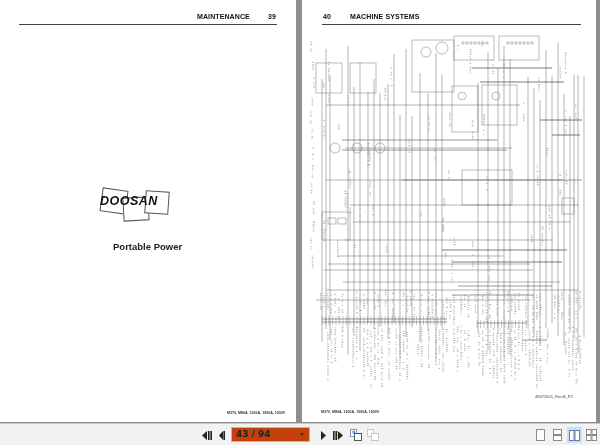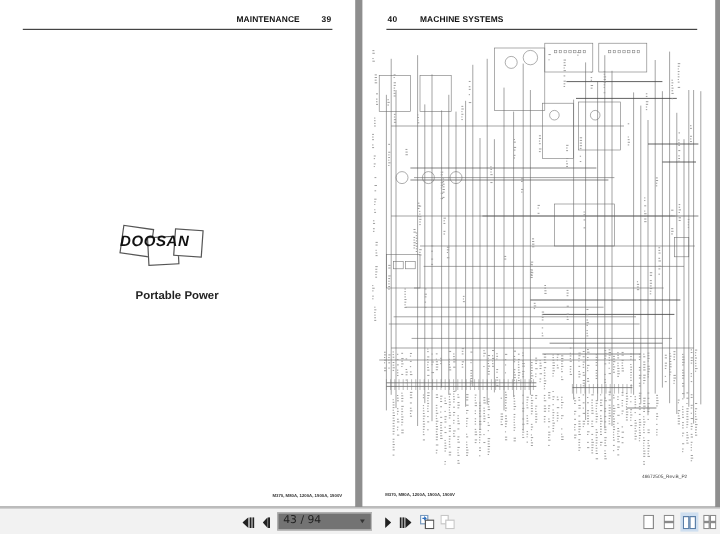--- a/index.html
+++ b/index.html
@@ -27,22 +27,22 @@
   .rev-text { position:absolute; font-size:4px; color:#444; white-space:nowrap; }
 
   .toolbar {
     position:absolute; left:0; top:423px; width:600px; height:22px;
     background:#f2f2f2; border-top:1px solid #c9c9c9;
   }
   .tb-btn {
     position:absolute; top:4px; width:14px; height:14px; display:flex; align-items:center; justify-content:center;
   }
   .page-input {
-    position:absolute; left:231px; top:3px; width:79px; height:15px; background:#737373; border:1px solid #b8b8b8;
-    box-sizing:border-box; font-size:9px; color:#222; padding:1px 0 0 4px; font-family:"DejaVu Sans", sans-serif;
+    position:absolute; left:231px; top:3px; width:79px; height:15px; background:#c2410c; border:1px solid #b8b8b8;
+    box-sizing:border-box; font-size:9px; color:#222; padding:1px 0 0 4px; font-family:"DejaVu Sans", sans-serif;font-weight:bold;
   }
   .page-drop { position:absolute; left:300px; top:9px; width:0; height:0;
     border-left:2px solid transparent; border-right:2px solid transparent; border-top:3px solid #333; }
   .view-btn { position:absolute; top:3px; width:15px; height:16px; display:flex; align-items:center; justify-content:center; }
   .view-btn.active { background:#cfdff0; }
 </style>
 </head>
 <body>
 
 <div class="viewer">

